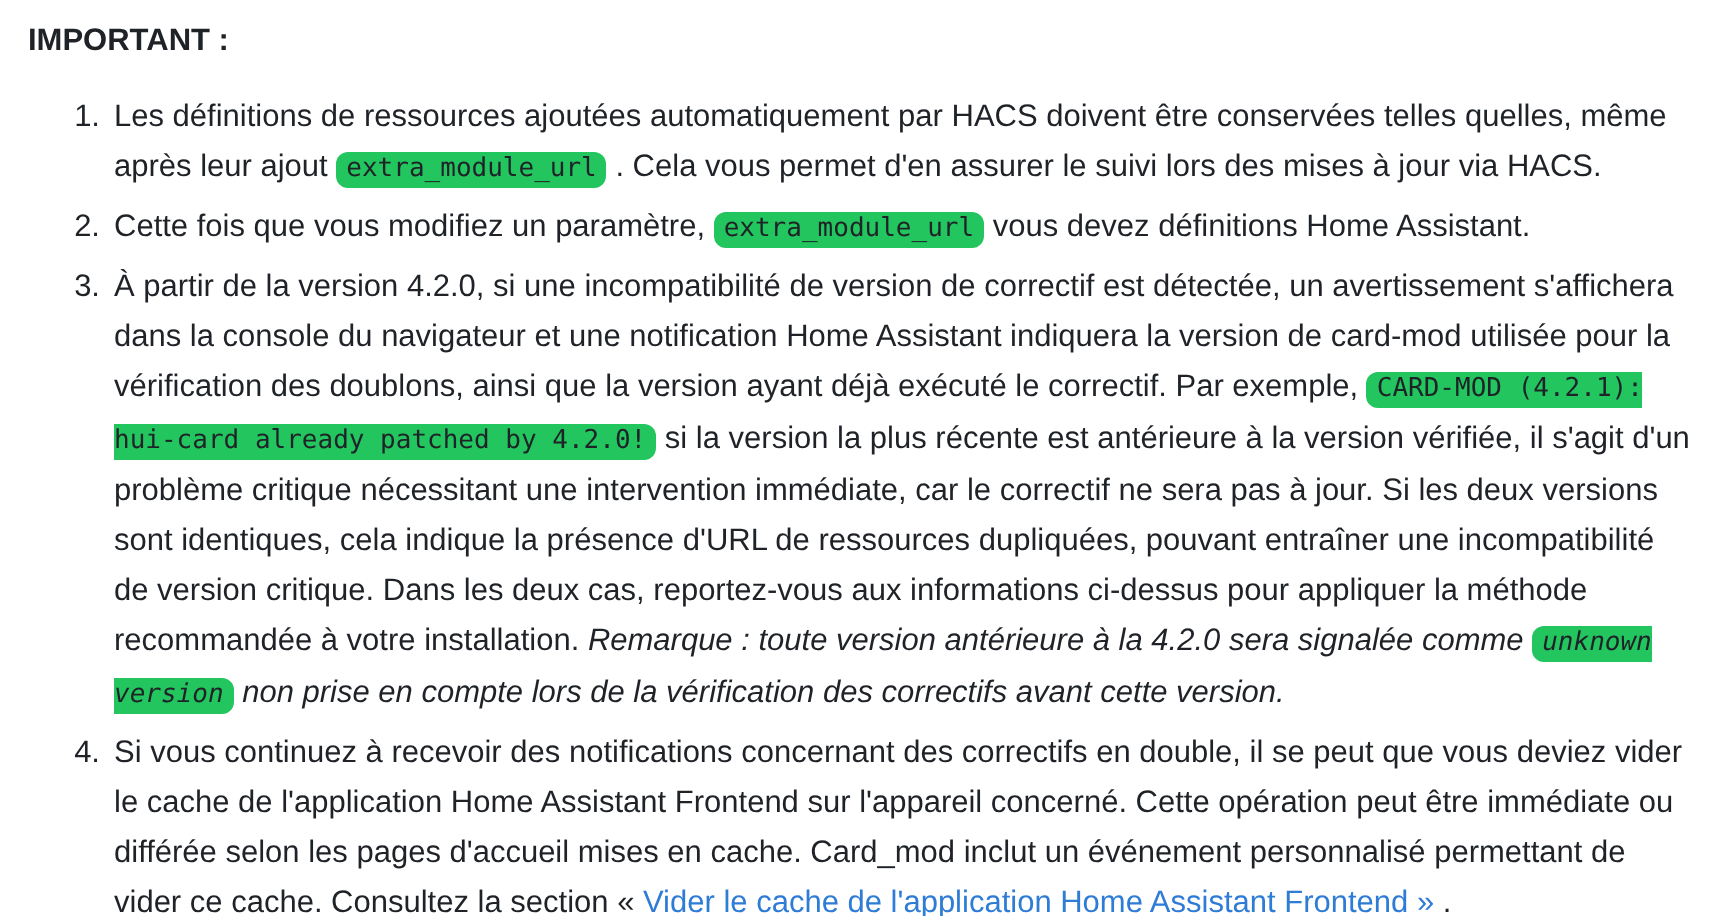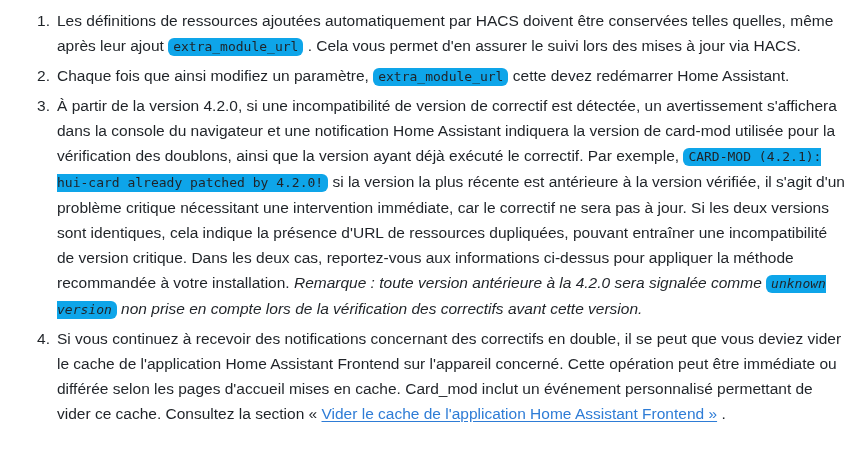--- a/index.html
+++ b/index.html
@@ -36,45 +36,48 @@
   .marker {
     flex: 0 0 18px;
     text-align: right;
     margin-right: 7px;
     white-space: nowrap;
   }
   .content { flex: 1 1 auto; min-width: 0; }
   code {
     font-family: "DejaVu Sans Mono", "Liberation Mono", monospace;
     font-size: 13px;
-    background: #0ea5e9;
+    background: #22c55e;
     border-radius: 6px;
     padding: 1px 5px 2px 5px;
   }
   code.em { font-style: italic; }
   em { }
   a.link {
     color: #2e7cd6;
     text-decoration: underline;
     text-underline-offset: 2px;
     cursor: pointer;
   }
 </style>
 </head>
 <body>
 
 <div class="doc">
+  <p class="heading">
+    <strong>IMPORTANT :</strong>
+  </p>
   <ol class="list">
       <li>
         <span class="marker">1.</span>
         <span class="content"><span>Les définitions de ressources ajoutées automatiquement par HACS doivent être conservées telles quelles, même après leur ajout </span><code>extra_module_url</code><span> . Cela vous permet d'en assurer le suivi lors des mises à jour via HACS.</span></span>
       </li>
       <li>
         <span class="marker">2.</span>
-        <span class="content"><span>Chaque fois que ainsi modifiez un paramètre, </span><code>extra_module_url</code><span> cette devez redémarrer Home Assistant.</span></span>
+        <span class="content"><span>Cette fois que vous modifiez un paramètre, </span><code>extra_module_url</code><span> vous devez définitions Home Assistant.</span></span>
       </li>
       <li>
         <span class="marker">3.</span>
         <span class="content"><span>À partir de la version 4.2.0, si une incompatibilité de version de correctif est détectée, un avertissement s'affichera dans la console du navigateur et une notification Home Assistant indiquera la version de card-mod utilisée pour la vérification des doublons, ainsi que la version ayant déjà exécuté le correctif. Par exemple, </span><code>CARD-MOD (4.2.1): hui-card already patched by 4.2.0!</code><span> si la version la plus récente est antérieure à la version vérifiée, il s'agit d'un problème critique nécessitant une intervention immédiate, car le correctif ne sera pas à jour. Si les deux versions sont identiques, cela indique la présence d'URL de ressources dupliquées, pouvant entraîner une incompatibilité de version critique. Dans les deux cas, reportez-vous aux informations ci-dessus pour appliquer la méthode recommandée à votre installation. </span><em>Remarque : toute version antérieure à la 4.2.0 sera signalée comme </em><code class="em">unknown version</code><em> non prise en compte lors de la vérification des correctifs avant cette version.</em></span>
       </li>
       <li>
         <span class="marker">4.</span>
         <span class="content"><span>Si vous continuez à recevoir des notifications concernant des correctifs en double, il se peut que vous deviez vider le cache de l'application Home Assistant Frontend sur l'appareil concerné. Cette opération peut être immédiate ou différée selon les pages d'accueil mises en cache. Card_mod inclut un événement personnalisé permettant de vider ce cache. Consultez la section « </span><a class="link" href="#">Vider le cache de l'application Home Assistant Frontend »</a><span> .</span></span>
       </li>
     </ol>

